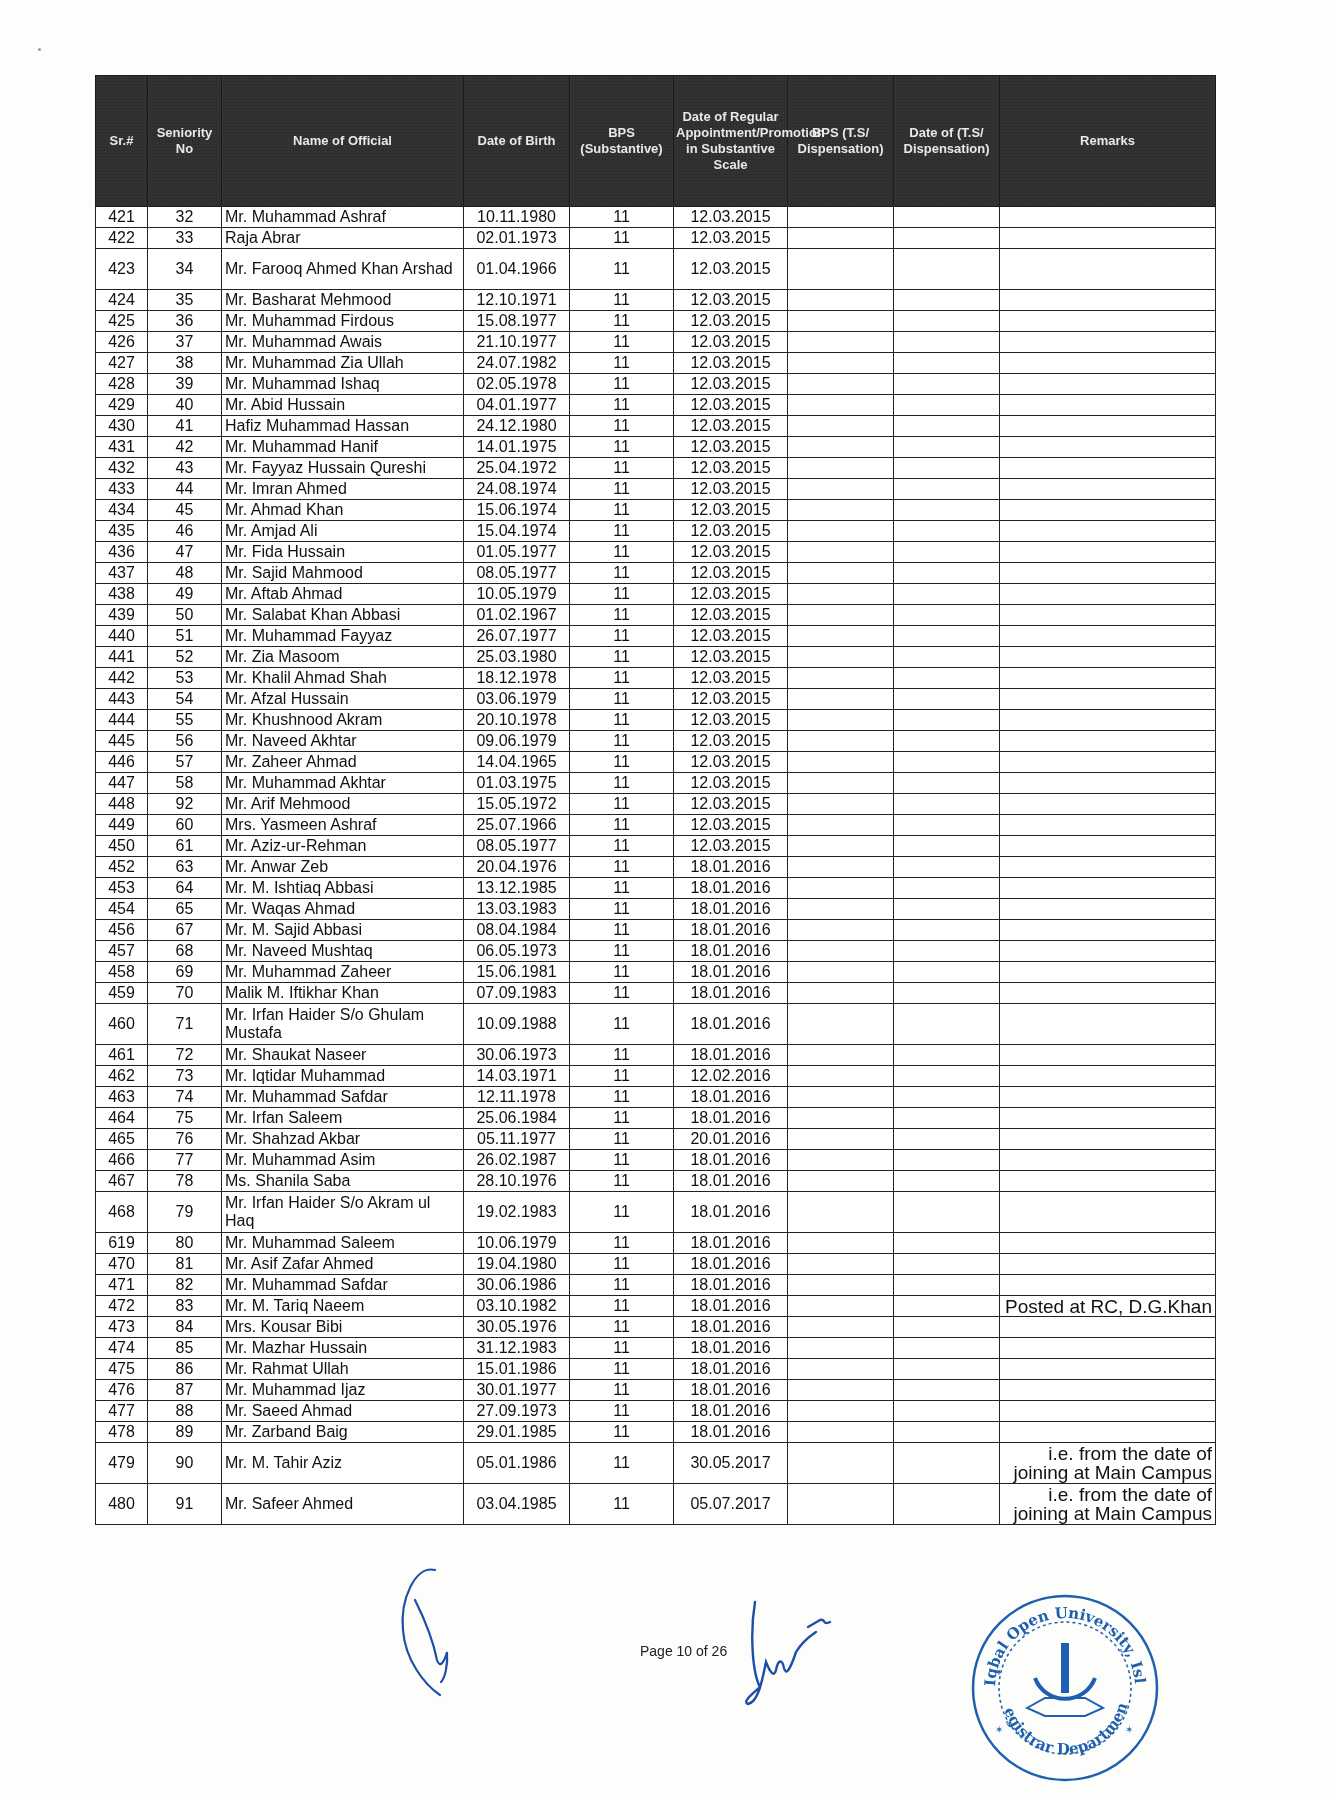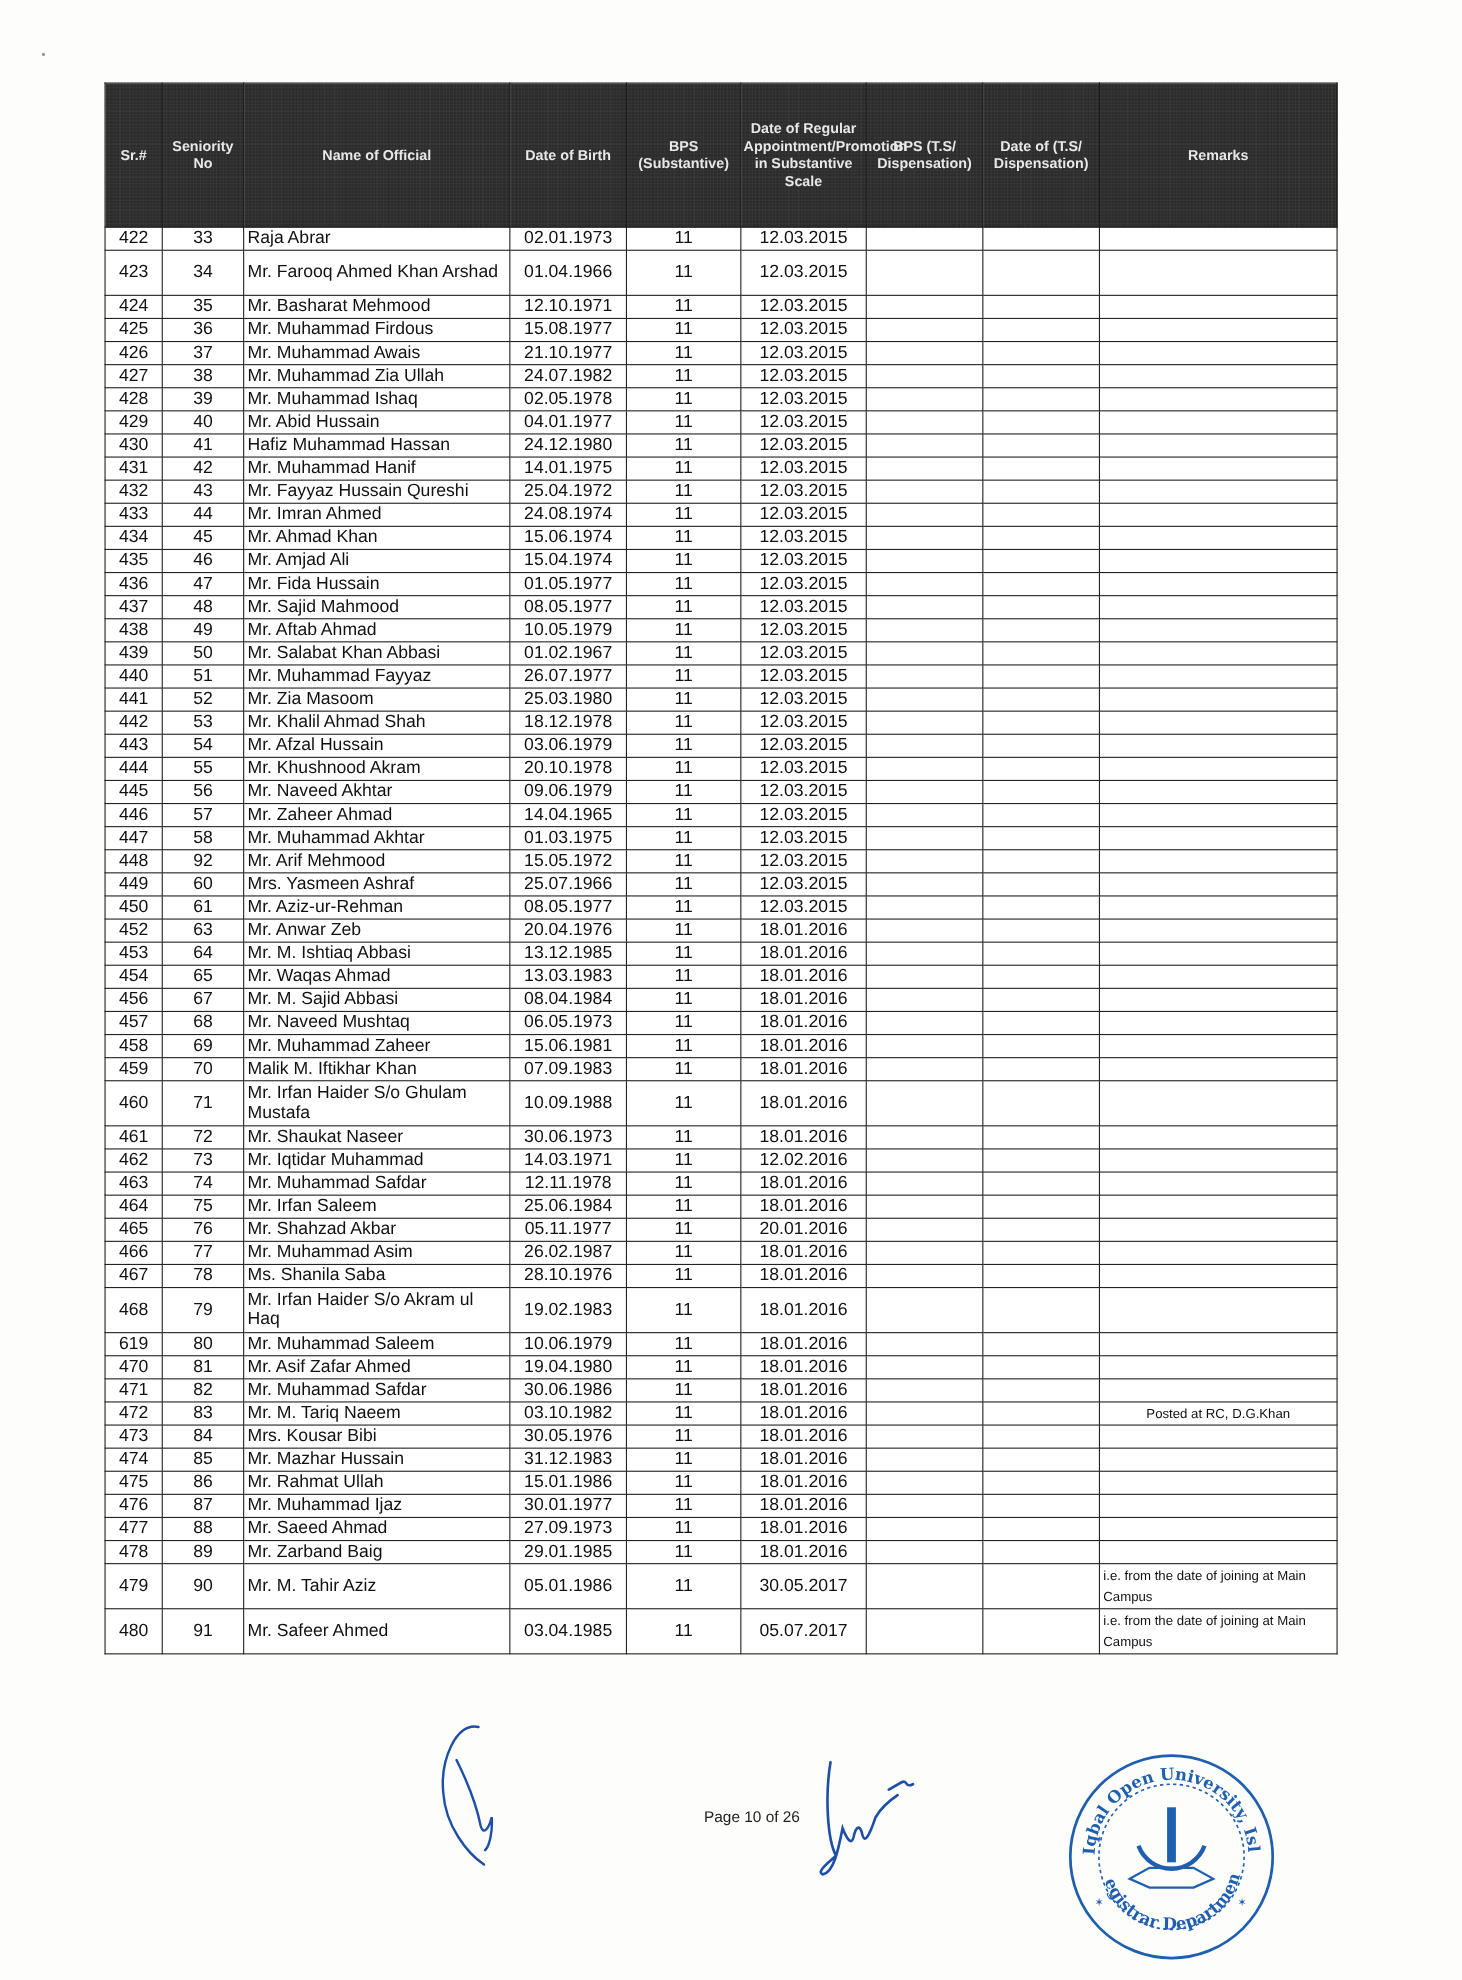--- a/index.html
+++ b/index.html
@@ -39,21 +39,21 @@
     border: 1px solid #222;
     font-size: 16px;
     line-height: 18px;
     height: 20px;
     padding: 0 3px;
     vertical-align: middle;
     background: #fff;
   }
   table.roster td.c { text-align: center; }
   table.roster td.l { text-align: left; }
-  table.roster td.rmk { font-size: 12px; line-height: 19px; }
+  table.roster td.rmk { font-size: 19px; line-height: 19px; text-align: right; }
   table.roster tr.tall td { height: 40px; }
   .footer-page {
     position: absolute;
     left: 640px; top: 1643px;
     font-size: 14px;
     color: #222;
   }
   .sig {
     position: absolute;
   }
@@ -92,20 +92,31 @@
         <th>Name of Official</th>
         <th>Date of Birth</th>
         <th>BPS (Substantive)</th>
         <th>Date of Regular Appointment/Promotion in Substantive Scale</th>
         <th>BPS (T.S/ Dispensation)</th>
         <th>Date of (T.S/ Dispensation)</th>
         <th>Remarks</th>
       </tr>
     </thead>
     <tbody id="roster-body">
+        <tr>
+          <td class="c">421</td>
+          <td class="c">32</td>
+          <td class="l">Mr. Muhammad Ashraf</td>
+          <td class="c">10.11.1980</td>
+          <td class="c">11</td>
+          <td class="c">12.03.2015</td>
+          <td class="c"></td>
+          <td class="c"></td>
+          <td class="l rmk"></td>
+        </tr>
         <tr>
           <td class="c">422</td>
           <td class="c">33</td>
           <td class="l">Raja Abrar</td>
           <td class="c">02.01.1973</td>
           <td class="c">11</td>
           <td class="c">12.03.2015</td>
           <td class="c"></td>
           <td class="c"></td>
           <td class="l rmk"></td>

